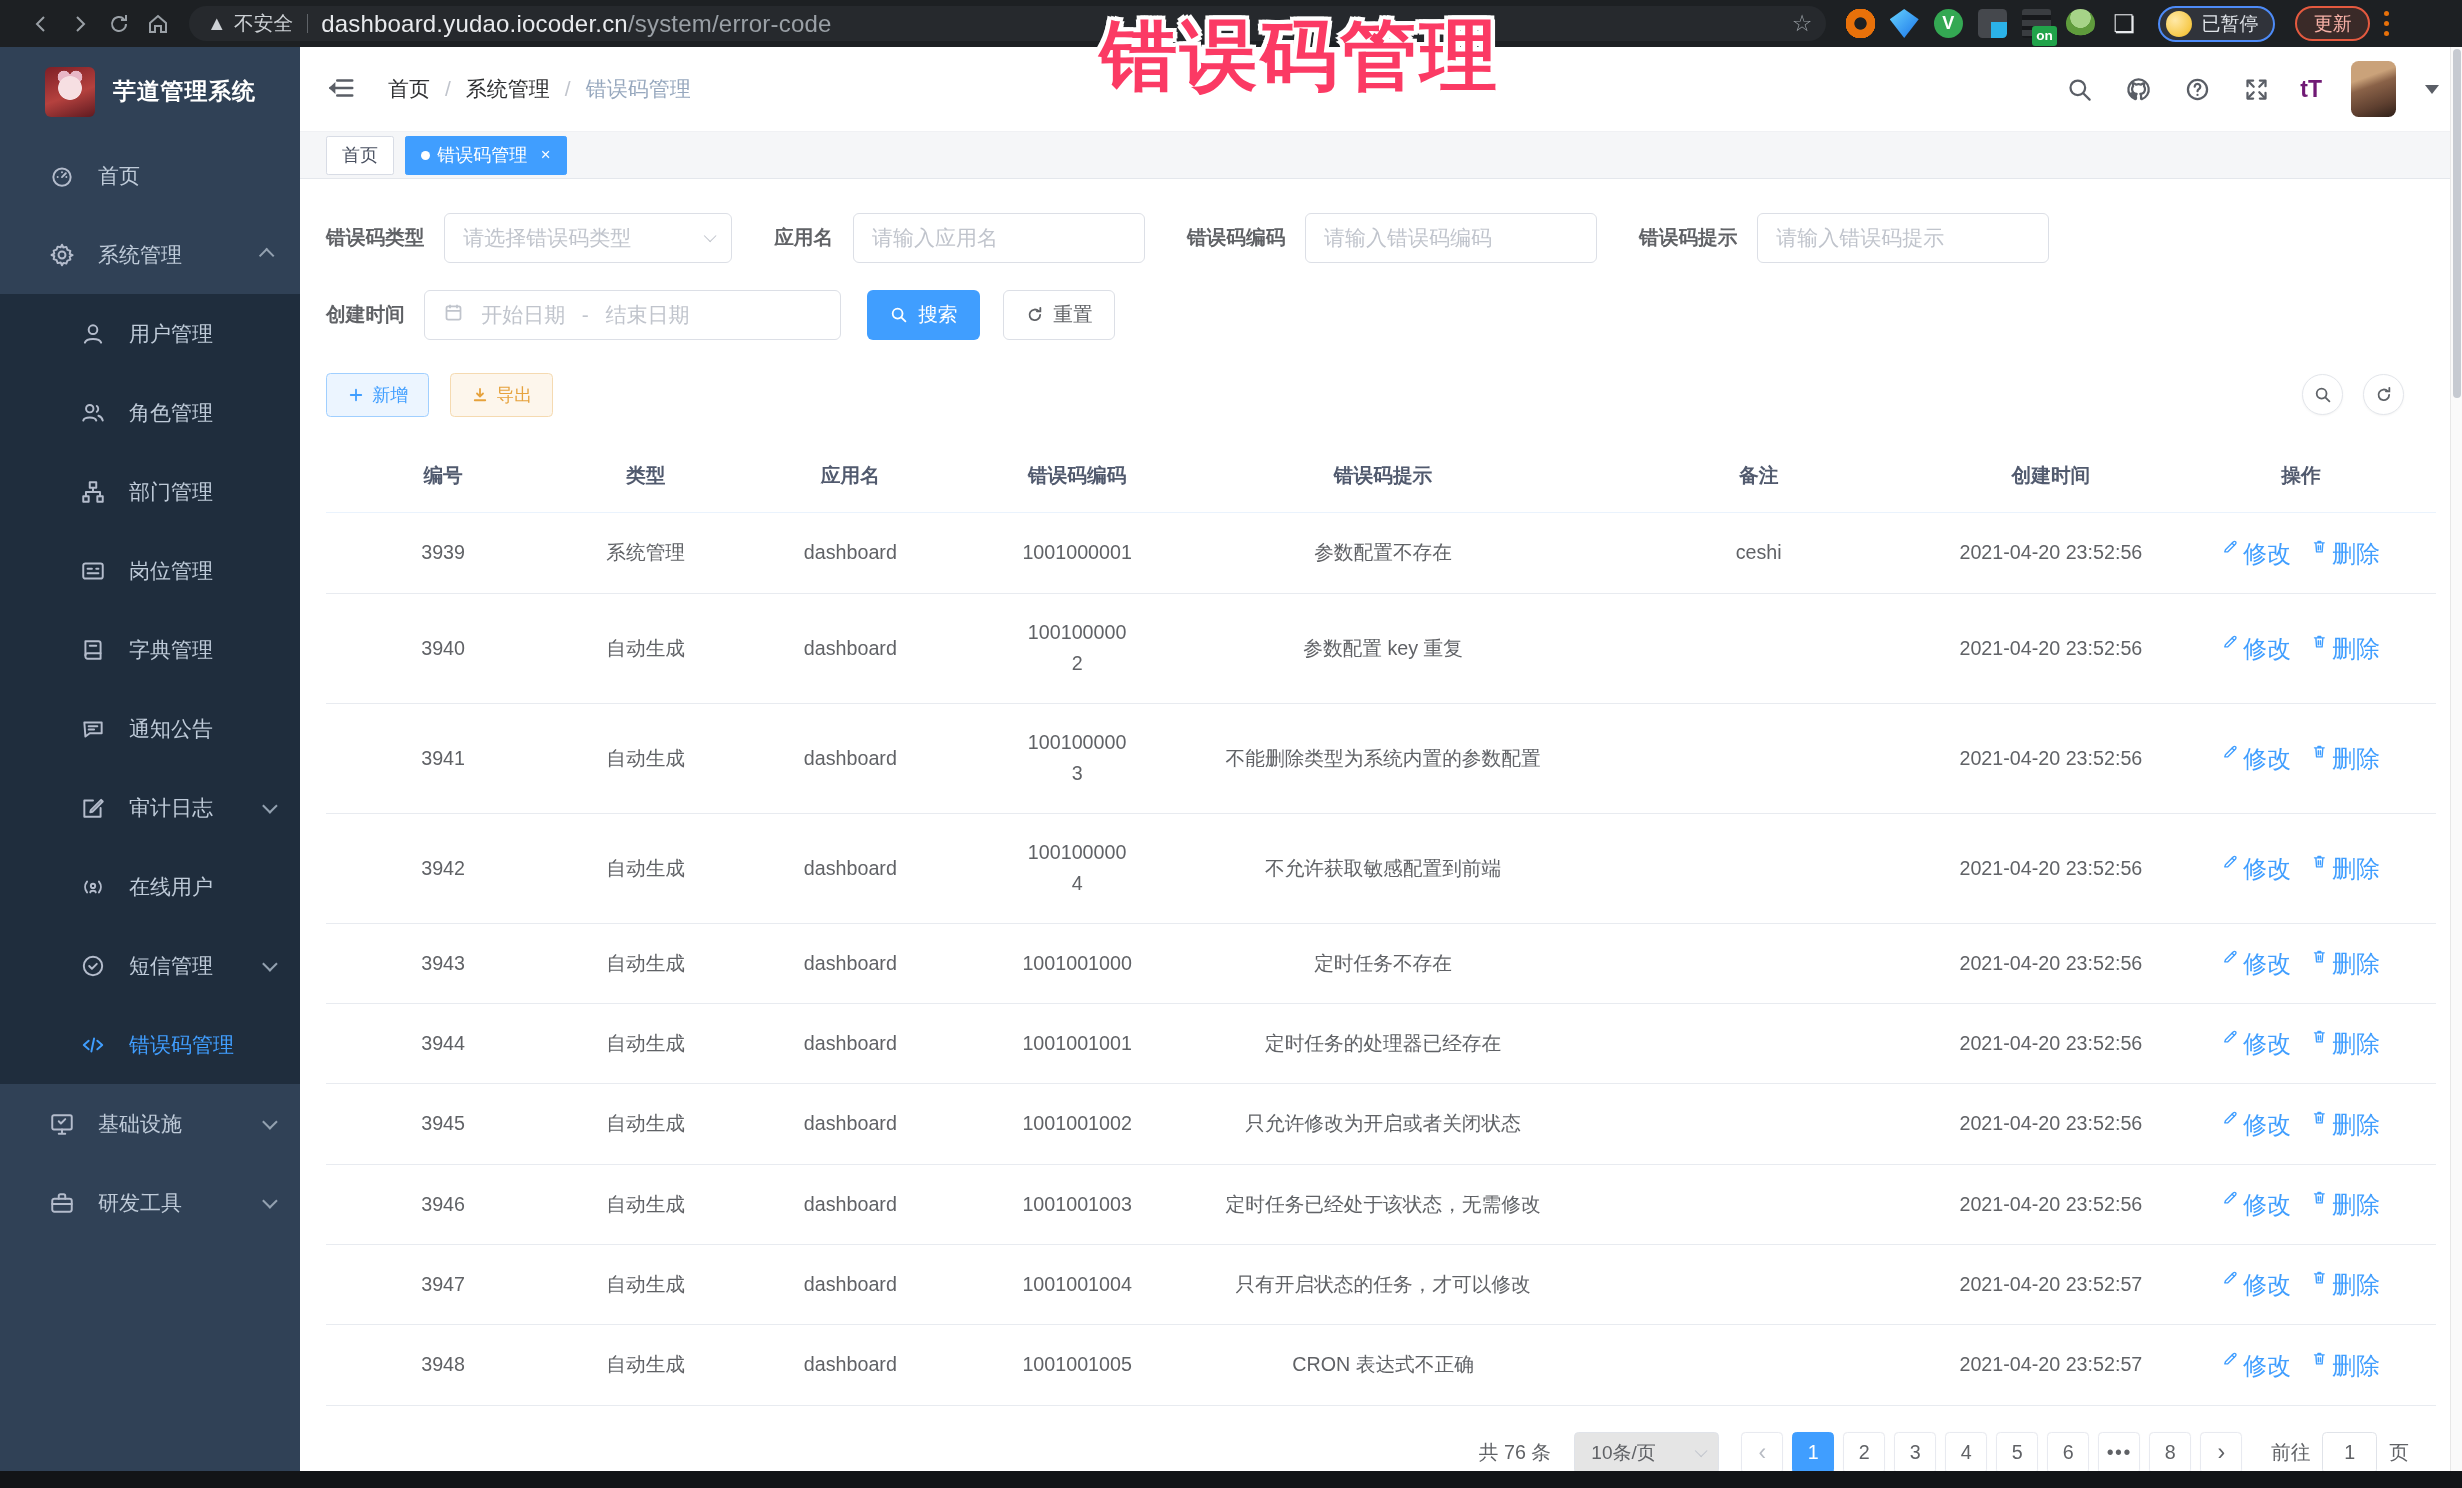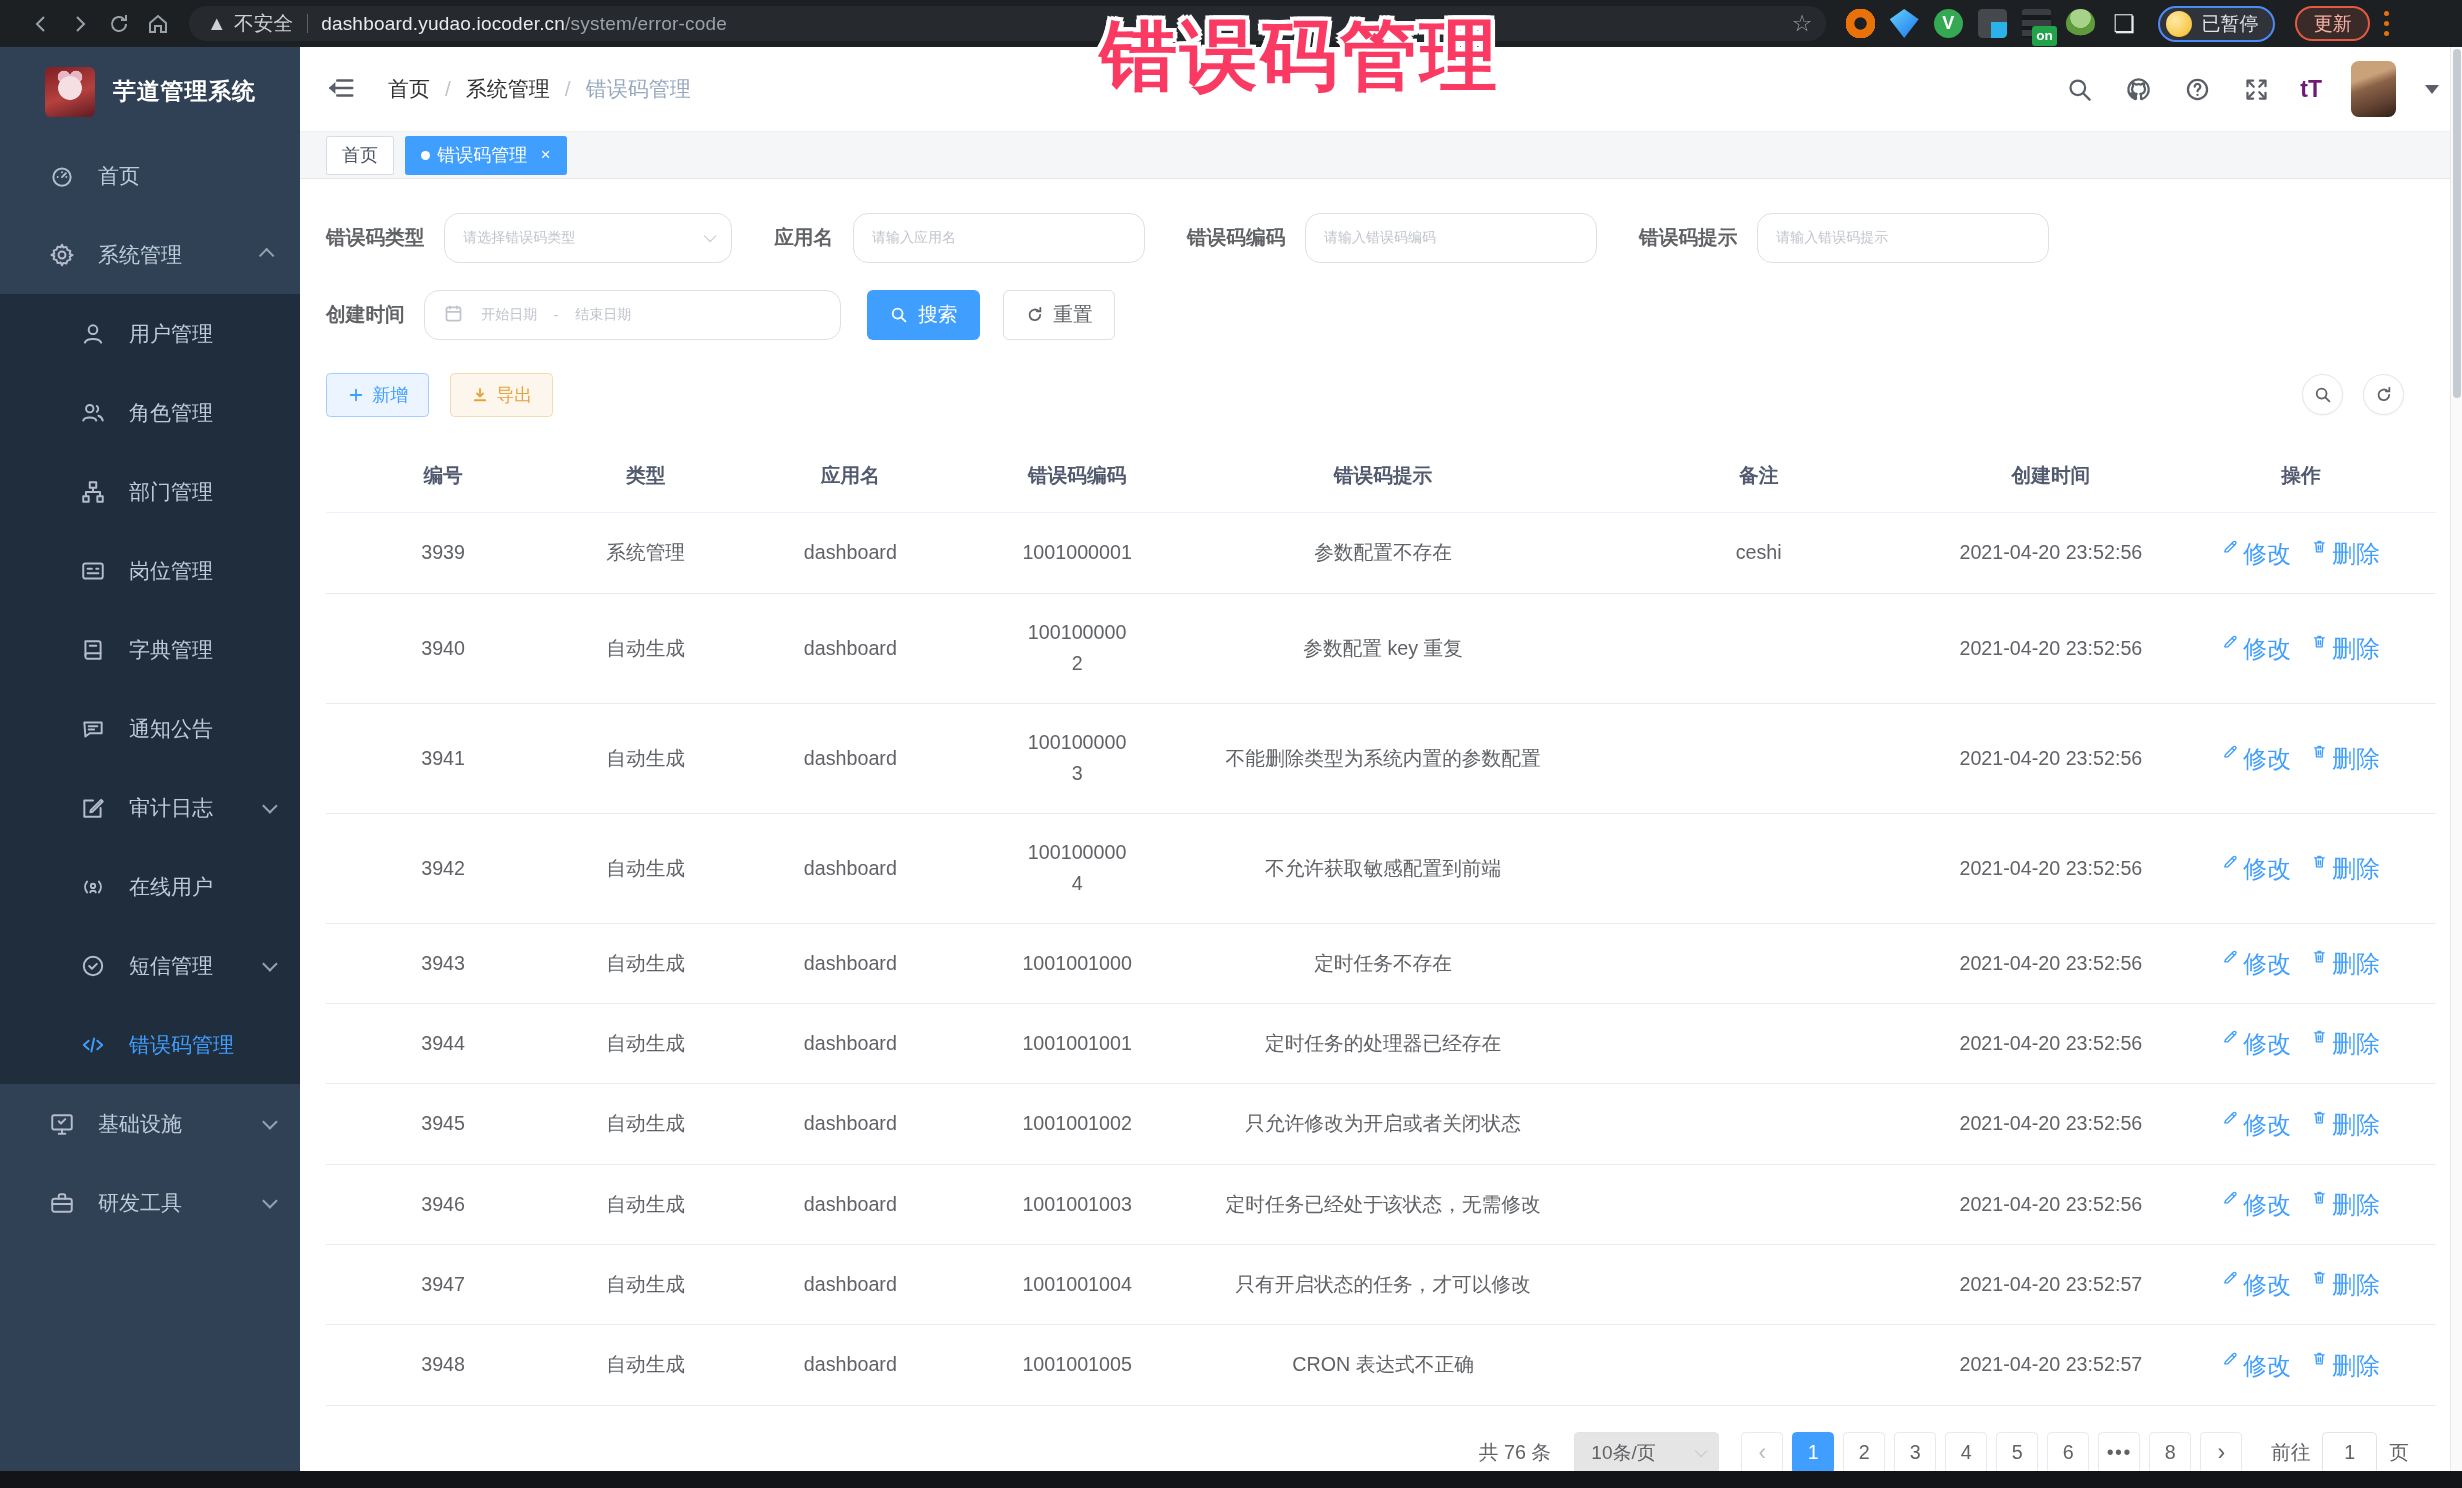--- a/index.html
+++ b/index.html
@@ -7,21 +7,21 @@
   body { display:flex; flex-direction:column; background:#fff; position:relative; }
 
   
   .browser-bar { height:47px; background:#1d2023; display:flex; align-items:center; padding:0 15px 0 21px; flex:0 0 auto; }
   .nav-btn { width:39px; height:39px; display:flex; align-items:center; justify-content:center; color:#9aa0a6; font-size:24px; }
   .nav-btn svg { width:24px; height:24px; stroke:#9aa0a6; }
   .url-pill { height:35px; flex:0 0 1637px; margin-left:12px; background:#26292d; border-radius:17.4px; display:flex; align-items:center; padding:0 13.6px 0 18px; }
   .secure { color:#cdd1d5; font-size:19.7px; display:flex; align-items:center; gap:7.6px; }
   .warn-tri { color:#cdd1d5; font-size:19.7px; }
   .url-divider { width:0.8px; height:19.7px; background:#5f6368; margin:0 13.6px; }
-  .url-text { font-size:19px; letter-spacing:0.2px; white-space:nowrap; overflow:hidden; flex:1; }
+  .url-text { font-size:24px; letter-spacing:0.2px; white-space:nowrap; overflow:hidden; flex:1; }
   .url-host { color:#e8eaed; }
   .url-path { color:#9aa0a6; }
   .star { color:#9aa0a6; font-size:23px; margin-left:7.6px; }
   .ext-row { display:flex; align-items:center; gap:15px; margin-left:19.7px; }
   .ext { width:29px; height:29px; border-radius:6px; position:relative; }
   .ext-orange { background:radial-gradient(circle at 50% 50%, #1d2023 28%, #e8710a 32%, #e8710a 72%, transparent 74%); }
   .ext-gem { background:linear-gradient(135deg,#66d3ff,#1a73e8); clip-path:polygon(50% 0,100% 35%,50% 100%,0 35%); }
   .ext-green { background:#34a853; border-radius:50%; color:#fff; font-size:18px; font-weight:bold; display:flex; align-items:center; justify-content:center; }
   .ext-grid { background:linear-gradient(180deg,#45484d 0 45%,transparent 45%) , linear-gradient(90deg,#45484d 0 45%,transparent 45%); background-color:#2bb2e8; border-radius:4.5px; }
   .ext-dark { background:repeating-linear-gradient(180deg,#3a3d41 0 6px,#17191c 6px 10.6px); border-radius:3px; }
@@ -81,21 +81,21 @@
   .tag.active { background:#409eff; border-color:#409eff; color:#fff; gap:7.6px; }
   .tag-dot { width:9px; height:9px; border-radius:50%; background:#fff; }
   .tag-close { font-size:16.7px; margin-left:6px; }
 
   .content { flex:1; padding:23px 23px 0 26px; background:#fff; overflow:hidden; position:relative; }
 
   
   .filter-row { display:flex; align-items:center; margin-top:10.6px; }
   .f-item { display:flex; align-items:center; margin-right:42px; }
   .f-label { font-size:19.7px; font-weight:700; color:#606266; margin-right:19.7px; white-space:nowrap; }
-  .ctrl { height:50px; border:0.8px solid #dcdfe6; border-radius:15px; background:#fff; display:flex; align-items:center; font-size:14px; color:#c0c4cc; padding:0 18px; }
+  .ctrl { height:50px; border:0.8px solid #dcdfe6; border-radius:6px; background:#fff; display:flex; align-items:center; font-size:21px; color:#c0c4cc; padding:0 18px; }
   .ctrl .ph { color:#c0c4cc; }
   .select { width:288px; justify-content:space-between; }
   .sel-arrow { width:9px; height:9px; border-right:1.5px solid #c0c4cc; border-bottom:1.5px solid #c0c4cc; transform:rotate(45deg) translateY(-2.3px); }
   .input { width:292px; }
   .range { width:417px; gap:16.7px; }
   .range .dash { color:#c0c4cc; }
   .cal-icon svg { width:21px; height:21px; stroke:#c0c4cc; fill:none; stroke-width:2; }
   .btn { height:50px; border-radius:6px; font-size:19.7px; display:inline-flex; align-items:center; gap:9px; padding:0 21px; cursor:pointer; border:0.8px solid transparent; }
   .btn svg { width:19.7px; height:19.7px; fill:none; stroke-width:2.2; stroke-linecap:round; }
   .btn-primary { background:#409eff; color:#fff; margin-left:26px; }

